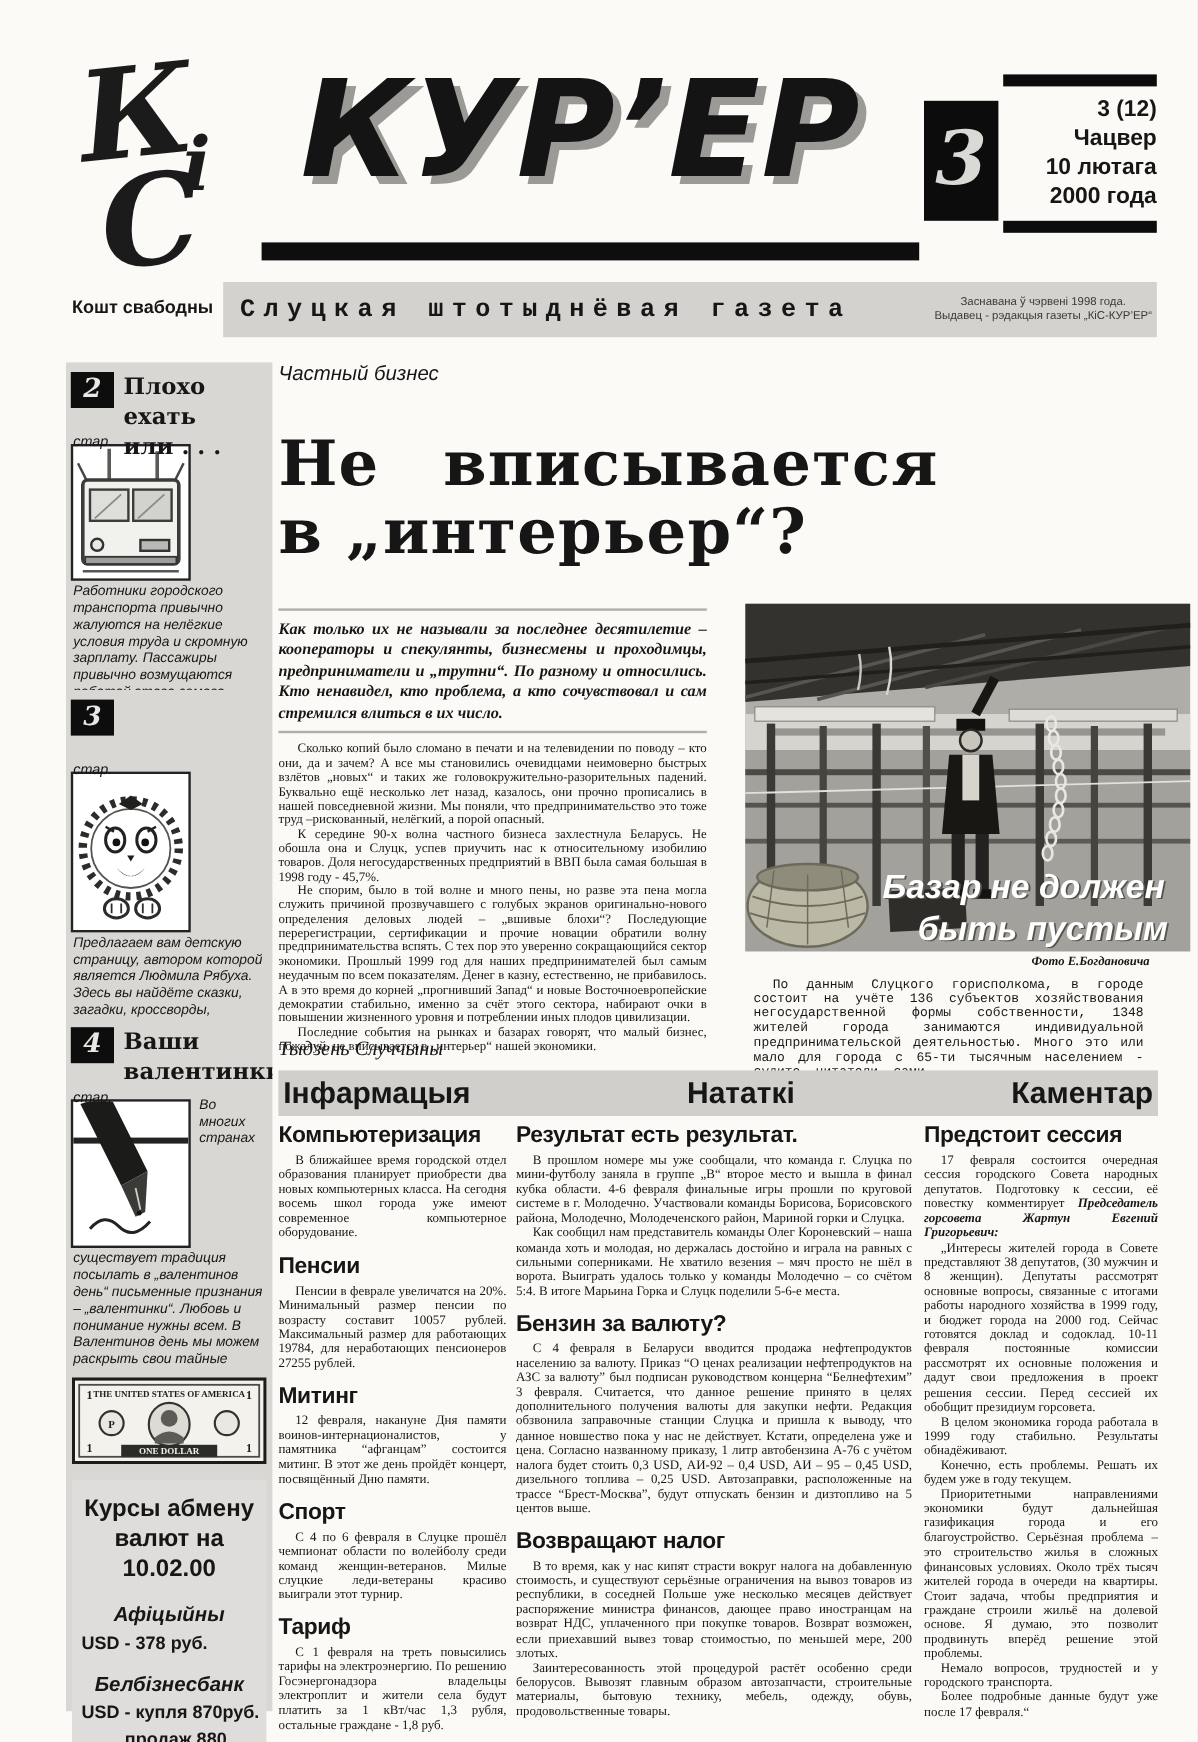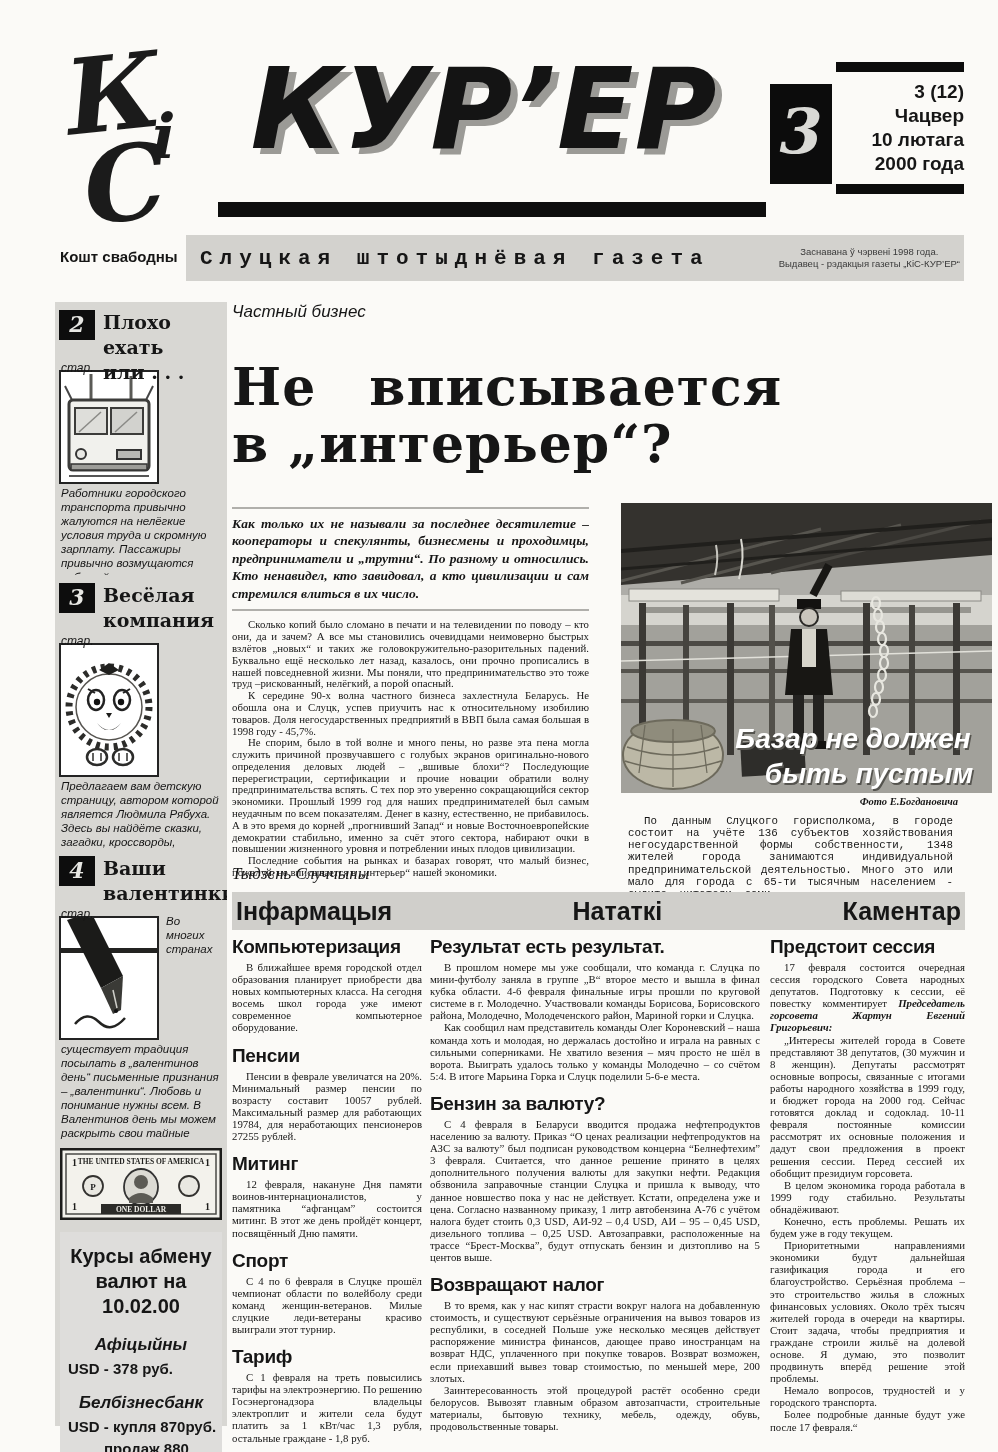--- a/index.html
+++ b/index.html
@@ -160,24 +160,20 @@
         </svg>
       </div>
       <p class="sb-text">Работники городского транспорта привычно жалуются на нелёгкие условия труда и скромную зарплату.  Пассажиры привычно возмущаются работой этого самого городского транспорта. И неизвестно,  будет ли когда-нибудь конец этому?</p>
       <div style="clear:both"></div>
     </section>
 
     <section class="sb-item h2">
       <div class="sb-head">
         <div class="sb-pagebox">3</div>
         <div class="sb-pagelabel">стар.</div>
-        <div class="sb-title">
-          <span>Весёлая</span><br>
-          <span>компания</span>
-        </div>
       </div>
       <div class="sb-img">
         <svg width="96" height="130" viewBox="0 0 96 130">
           <circle cx="48" cy="62" r="40" fill="#fff" stroke="#2c2c2a" stroke-width="7" stroke-dasharray="4 5"></circle>
           <circle cx="48" cy="62" r="33" fill="#fff" stroke="#55534f" stroke-width="1.5"></circle>
           <path d="M38 25 L48 18 L58 25 L48 30 Z" fill="#1f1f1d"></path>
           <ellipse cx="35" cy="55" rx="8" ry="10" fill="#fff" stroke="#222" stroke-width="2.5"></ellipse>
           <ellipse cx="61" cy="55" rx="8" ry="10" fill="#fff" stroke="#222" stroke-width="2.5"></ellipse>
           <circle cx="36" cy="57" r="3.2" fill="#111"></circle>
           <circle cx="60" cy="57" r="3.2" fill="#111"></circle>
@@ -252,21 +248,21 @@
 
   <main class="main">
     <div class="kicker">Частный бизнес</div>
     <h1 class="headline">
       <span class="l1">Не вписывается</span>
       <span class="l2">в „интерьер“?</span>
     </h1>
 
     <div class="article-cols">
       <div class="art-left">
-        <p class="lead">Как только их не называли за последнее десятилетие – кооператоры и спекулянты, бизнесмены и проходимцы, предприниматели и „трутни“. По разному и относились. Кто ненавидел,  кто завидовал, а кто цивилизации и сам стремился влиться  в их число.</p>
+        <p class="lead">Как только их не называли за последнее десятилетие – кооператоры и спекулянты, бизнесмены и проходимцы, предприниматели и „трутни“. По разному и относились. Кто ненавидел,  кто проблема, а кто сочувствовал и сам стремился влиться  в их число.</p>
         <div class="art-body">
           <p>Сколько копий было сломано в печати и на телевидении по поводу – кто они, да и зачем? А все мы становились очевидцами неимоверно быстрых взлётов „новых“ и таких же головокружительно-разорительных падений. Буквально ещё несколько лет назад, казалось, они прочно прописались в нашей повседневной жизни. Мы поняли, что предпринимательство это тоже труд –рискованный, нелёгкий, а порой опасный.</p>
           <p>К середине 90-х  волна частного бизнеса захлестнула Беларусь. Не обошла она и Слуцк, успев приучить нас к относительному изобилию товаров. Доля негосударственных предприятий в ВВП была самая большая в 1998 году - 45,7%.</p>
           <p>Не спорим, было в той волне и много пены, но разве эта пена могла служить причиной прозвучавшего с голубых экранов оригинально-нового определения деловых людей – „вшивые блохи“? Последующие перерегистрации, сертификации и прочие новации обратили волну предпринимательства вспять. С тех пор это уверенно сокращающийся сектор экономики. Прошлый 1999 год для наших предпринимателей был  самым неудачным по всем показателям. Денег в казну, естественно, не прибавилось. А в это время до корней „прогнивший Запад“ и новые Восточноевропейские демократии стабильно, именно за счёт этого сектора, набирают очки в повышении жизненного уровня и потреблении иных плодов цивилизации.</p>
           <p>Последние события на рынках и базарах говорят, что малый бизнес, пожалуй, не вписывается в „интерьер“ нашей экономики.</p>
         </div>
       </div>
 
       <div class="photo-wrap">
         <div class="photo-frame">

